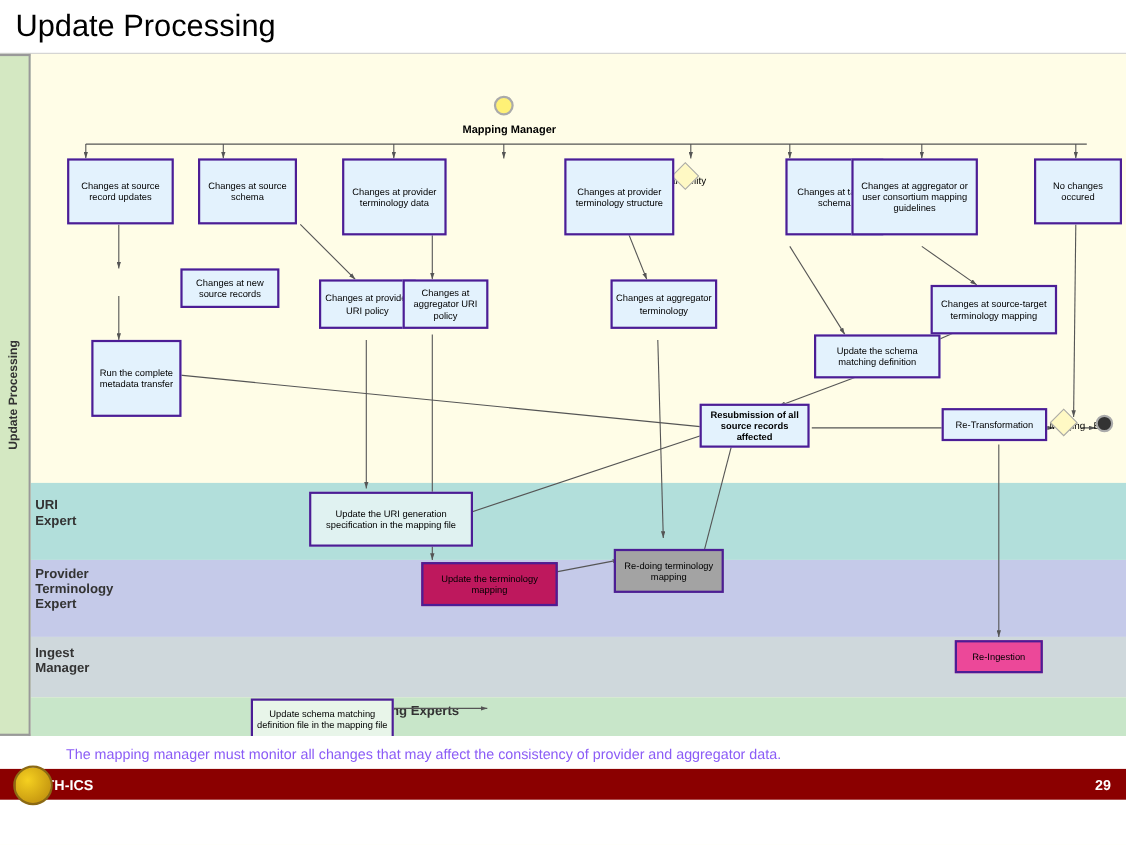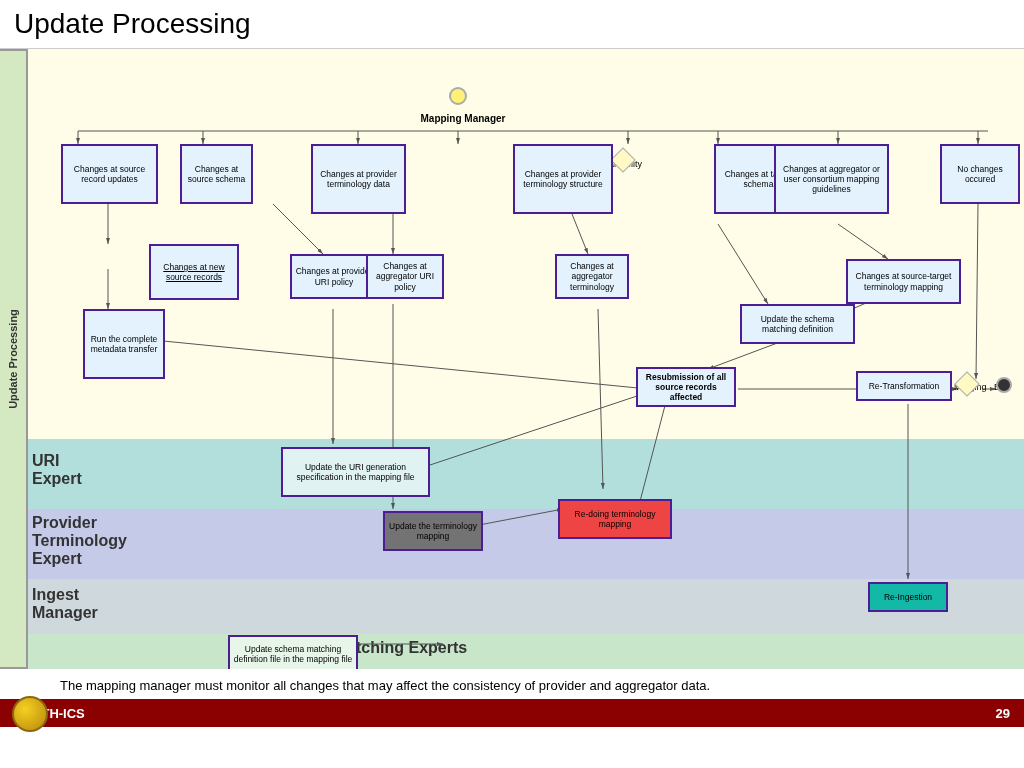--- a/index.html
+++ b/index.html
@@ -77,21 +77,21 @@
     
     .swimlane-schema {
       top: 585px;
       height: 55px;
       background: #c8e6c9;
     }
     
     
     .swimlane-label {
       position: absolute;
-      font-size: 16px;
+      font-size: 12px;
       font-weight: bold;
       color: #333;
     }
     
     
     .box {
       position: absolute;
       background: #e3f2fd;
       border: 2px solid #4c1d95;
       font-size: 8.5px;
@@ -136,21 +136,21 @@
     }
     
     .circle-fill {
       background: #fff176;
       border: 2px solid #aaa;
     }
     
     .footer-text {
       padding: 8px 50px 4px 60px;
       font-size: 13px;
-      color: #000000;
+      color: #8b5cf6;
       line-height: 1.4;
       text-align: justify;
     }
     
     .footer-bar {
       background: #8b0000;
       color: #fff;
       display: flex;
       justify-content: space-between;
       padding: 4px 14px;
@@ -258,52 +258,52 @@
 
     <div class="box box-bold" style="position:absolute; top:60px; left:370px; width:130px; height:20px; background:transparent; border:none; font-size:10px; font-weight:bold;">Mapping Manager</div>
 
     <div class="circle circle-fill" style="width:18px; height:18px; top:38px; left:421px;"></div>
 
     <div style="position:absolute; top:110px; left:575px; font-size:9px;">Parallelity</div>
 
     <div class="diamond" style="top:102px; left:586px;"></div>
 
     <div class="box" style="top:95px; left:33px; width:97px; height:60px;">Changes at source record updates</div>
-    <div class="box" style="top:95px; left:152px; width:73px; height:60px;">Changes at source schema</div>
+    <div class="box" style="top:95px; left:152px; width:90px; height:60px;">Changes at source schema</div>
     <div class="box" style="top:95px; left:283px; width:95px; height:70px;">Changes at provider terminology data</div>
     <div class="box" style="top:95px; left:485px; width:100px; height:70px;">Changes at provider terminology structure</div>
     <div class="box" style="top:95px; left:651px; width:89px; height:70px;margin-left:35px;">Changes at target schema</div>
     <div class="box" style="top:95px; left:746px; width:115px; height:70px;">Changes at aggregator or user consortium mapping guidelines</div>
     <div class="box" style="top:95px; left:912px; width:80px; height:60px;">No changes occured</div>
 
-    <div class="box" style="top:195px; left:121px; width:90px; height:56px;text-decoration:underline;">Changes at new source records</div>
+    <div class="box" style="top:195px; left:136px; width:90px; height:36px;">Changes at new source records</div>
     <div class="box" style="top:205px; left:262px; width:88px; height:45px;">Changes at provider URI policy</div>
     <div class="box" style="top:205px; left:338px; width:78px; height:45px;">Changes at aggregator URI policy</div>
-    <div class="box" style="top:205px; left:527px; width:74px; height:45px;">Changes at aggregator terminology</div>
+    <div class="box" style="top:205px; left:527px; width:97px; height:45px;">Changes at aggregator terminology</div>
     <div class="box" style="top:210px; left:818px; width:115px; height:45px;">Changes at source-target terminology mapping</div>
 
     <div class="box" style="top:260px; left:55px; width:82px; height:70px;">Run the complete metadata transfer</div>
 
     <div class="box" style="top:255px; left:700px; width:115px; height:40px;margin-left:12px;">Update the schema matching definition</div>
 
     <div class="box" style="top:318px; left:608px; width:100px; height:40px;font-weight:bold;">Resubmission of all source records affected</div>
 
     <div class="box" style="top:322px; left:828px; width:96px; height:30px;">Re-Transformation</div>
 
     <div style="position:absolute; top:333px; left:926px; font-size:9px;">Merging</div>
     <div class="diamond" style="top:326px; left:930px;"></div>
     <div style="position:absolute; top:333px; left:966px; font-size:9px;">End</div>
     <div class="circle" style="width:16px; height:16px; top:328px; left:968px; background:#333;"></div>
 
     <div class="box" style="top:398px; left:253px; width:149px; height:50px; background:#e0f2f1;">Update the URI generation specification in the mapping file</div>
 
-    <div class="box" style="top:462px; left:355px; width:100px; height:40px; background:#737373;">Update the terminology mapping</div>
-    <div class="box" style="top:450px; left:530px; width:114px; height:40px; background:#ef4444;">Re-doing terminology mapping</div>
-
-    <div class="box" style="top:533px; left:840px; width:80px; height:30px; background:#14b8a6;">Re-Ingestion</div>
+    <div class="box" style="top:462px; left:355px; width:124px; height:40px; background:#be185d;">Update the terminology mapping</div>
+    <div class="box" style="top:450px; left:530px; width:100px; height:40px; background:#a3a3a3;">Re-doing terminology mapping</div>
+
+    <div class="box" style="top:533px; left:840px; width:80px; height:30px; background:#ec4899;">Re-Ingestion</div>
 
     <div class="box" style="top:586px; left:200px; width:130px; height:38px; background:#e8f5e9;">Update schema matching definition file in the mapping file</div>
   </div>
 </div>
 
 <div class="footer-text">The mapping manager must monitor all changes that may affect the consistency of provider and aggregator data.</div>
 
 <div class="coin-icon"></div>
 
 <div class="footer-bar">

